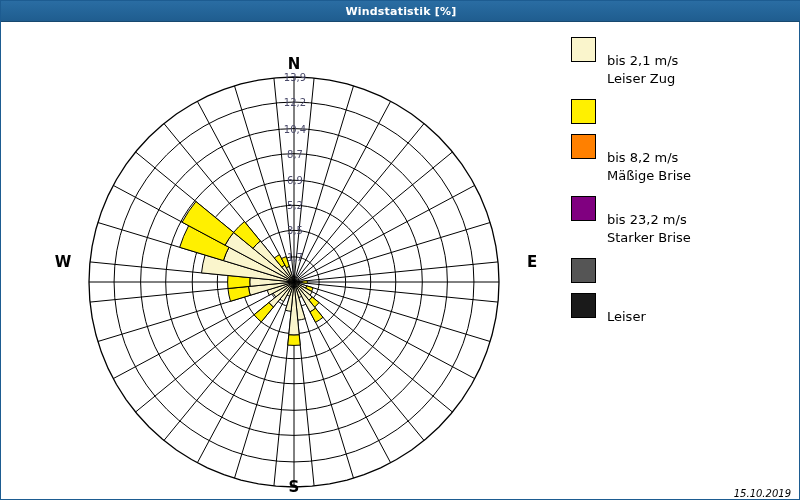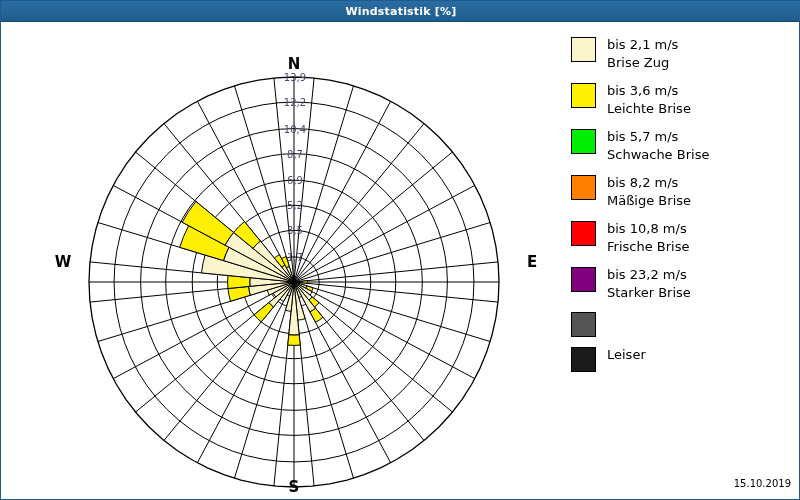--- a/index.html
+++ b/index.html
@@ -42,26 +42,26 @@
     position:absolute;left:570px;top:14px;width:224px;
   }
   .legend-row{
     display:flex;align-items:flex-start;margin-bottom:9px;
   }
   .swatch{
     width:25px;height:25px;border:1px solid #000;
     box-sizing:border-box;flex:0 0 25px;margin-right:11px;margin-top:1px;
   }
   .legend-text{
-    font-size:13px;line-height:1.42;color:#000;
+    font-size:13px;line-height:1.42;color:#000;margin-top:16px;
   }
   .legend-text div{white-space:nowrap;}
   #datestamp{
-    position:absolute;right:8px;bottom:10px;
-    font-size:10px;color:#000;
+    position:absolute;right:8px;bottom:0;
+    font-size:10px;color:#000;font-style:italic;
   }
 </style>
 </head>
 <body>
 
 <div id="app">
 
   <div id="titlebar">
     <span>Windstatistik [%]</span>
   </div>
@@ -172,52 +172,34 @@
         <text class="compass" id="lbl-w" x="62" y="245" text-anchor="middle">W</text>
         <text class="compass" id="lbl-e" x="531" y="245" text-anchor="middle">E</text>
       </svg>
     </div>
 
     <div id="legend">
         <div class="legend-row">
           <div class="swatch" style="background: rgb(250, 245, 204);"></div>
           <div class="legend-text">
             <div>bis 2,1 m/s</div>
-            <div>Brise Zug</div>
+            <div>Leiser Zug</div>
           </div>
         </div>
         <div class="legend-row">
           <div class="swatch" style="background: rgb(255, 240, 0);"></div>
-          <div class="legend-text">
-            <div>bis 3,6 m/s</div>
-            <div>Leichte Brise</div>
-          </div>
-        </div>
-        <div class="legend-row">
-          <div class="swatch" style="background: rgb(0, 238, 0);"></div>
-          <div class="legend-text">
-            <div>bis 5,7 m/s</div>
-            <div>Schwache Brise</div>
-          </div>
         </div>
         <div class="legend-row">
           <div class="swatch" style="background: rgb(255, 128, 0);"></div>
           <div class="legend-text">
             <div>bis 8,2 m/s</div>
             <div>Mäßige Brise</div>
           </div>
         </div>
         <div class="legend-row">
-          <div class="swatch" style="background: rgb(255, 0, 0);"></div>
-          <div class="legend-text">
-            <div>bis 10,8 m/s</div>
-            <div>Frische Brise</div>
-          </div>
-        </div>
-        <div class="legend-row">
           <div class="swatch" style="background: rgb(128, 0, 128);"></div>
           <div class="legend-text">
             <div>bis 23,2 m/s</div>
             <div>Starker Brise</div>
           </div>
         </div>
         <div class="legend-row">
           <div class="swatch" style="background: rgb(85, 85, 85);"></div>
         </div>
         <div class="legend-row">

